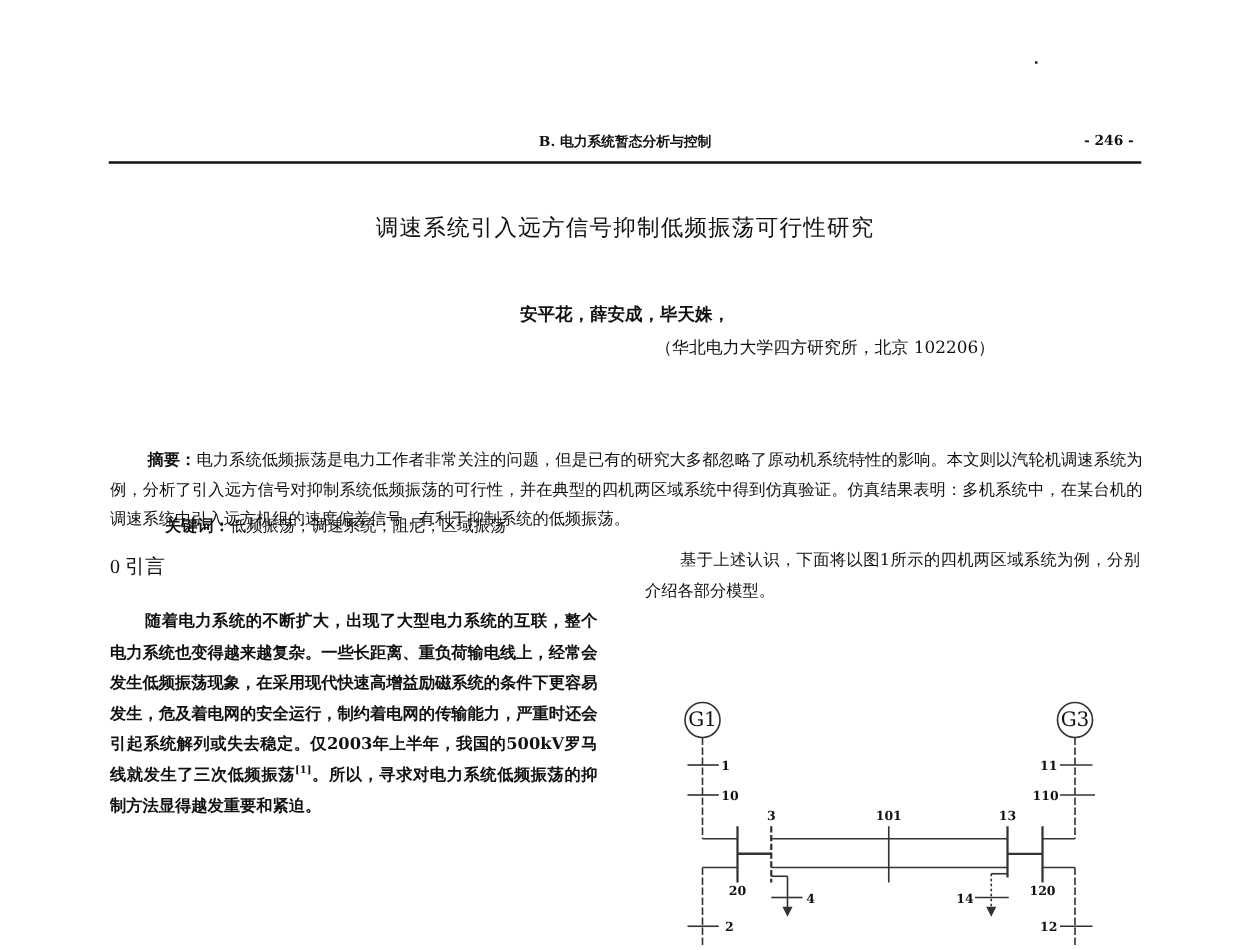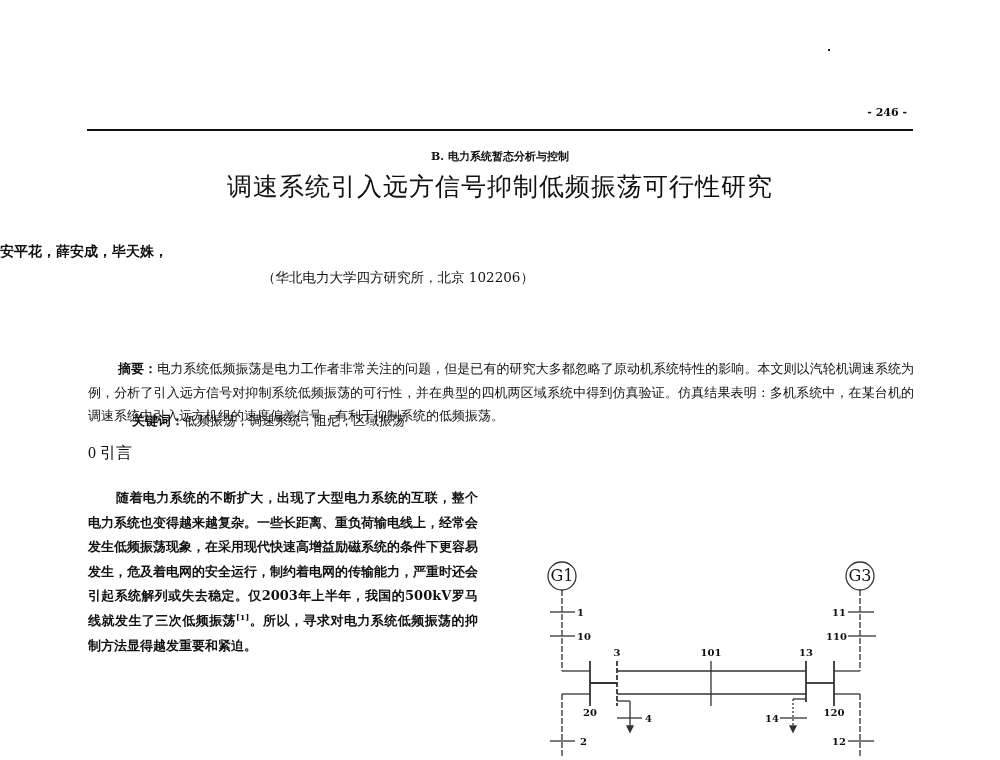--- a/index.html
+++ b/index.html
@@ -6,30 +6,30 @@
     body {
       width: 1000px; height: 760px; overflow: hidden; position: relative;
       background: #ffffff; color: #111111;
       font-family: "DejaVu Serif", "Liberation Serif", serif;
     }
     .abs { position: absolute; }
     .running-head {
       left: 87px; top: 104px; width: 826px; height: 20px;
       font-size: 11px; font-weight: bold;
     }
-    .running-head .section { position: absolute; left: 0; right: 0; text-align: center; top: 2px; margin-top: 43px; }
+    .running-head .section { position: absolute; left: 0; right: 0; text-align: center; top: 2px; }
     .running-head .pageno { position: absolute; right: 6px; top: 2px; }
     .head-rule { left: 87px; top: 129px; width: 826px; height: 2px; background: #111; }
     .title {
       left: 0; width: 1000px; top: 170px; text-align: center;
       font-family: "DejaVu Sans", "Liberation Sans", sans-serif;
-      font-size: 25px; letter-spacing: 1px; color: #111;
+      font-size: 18px; letter-spacing: 1px; color: #111;
     }
-    .authors { left: 0; width: 1000px; top: 243px; text-align: left; font-size: 14px; font-weight: bold; }
-    .affil { left: 0; width: 796px; top: 269px; text-align: center; font-size: 13.5px; }
+    .authors { left: 0; width: 1000px; top: 243px; text-align: center; font-size: 14px; font-weight: bold; }
+    .affil { left: 0; width: 796px; top: 269px; text-align: right; font-size: 13.5px; }
     .abstract {
       left: 88px; top: 329px; width: 826px; font-size: 13px; line-height: 23.5px;
       text-align: justify;
       margin-top: 28px;
     }
     .abstract .indent { text-indent: 30px; }
     .abstract .lbl { font-weight: bold; }
     .keywords { left: 132px; top: 412px; font-size: 13px; }
     .keywords .lbl { font-weight: bold; }
     .sec-head {
@@ -69,20 +69,21 @@
   <span class="lbl">关键词：</span><span>低频振荡；调速系统；阻尼；区域振荡</span>
 </div>
 
 <div class="abs sec-head">0  引言</div>
 
 <div class="abs col col-left">
   <p class="ind"><span>随着电力系统的不断扩大，出现了大型电力系统的互联，整个电力系统也变得越来越复杂。一些长距离、重负荷输电线上，经常会发生低频振荡现象，在采用现代快速高增益励磁系统的条件下更容易发生，危及着电网的安全运行，制约着电网的传输能力，严重时还会引起系统解列或失去稳定。仅2003年上半年，我国的500kV罗马线就发生了三次低频振荡</span><sup>[1]</sup><span>。所以，寻求对电力系统低频振荡的抑制方法显得越发重要和紧迫。</span></p>
 </div>
 
 <div class="abs col col-right">
+  <p class="ind">基于上述认识，下面将以图1所示的四机两区域系统为例，分别介绍各部分模型。</p>
 </div>
 
 <div class="abs diagram">
   <svg width="400" height="200" viewBox="0 0 400 200" xmlns="http://www.w3.org/2000/svg">
     <g stroke="#333" stroke-width="1.3" fill="none">
 
       <circle cx="42" cy="20" r="14"></circle>
       <line x1="42" y1="34" x2="42" y2="115" stroke-dasharray="6,2"></line>
       <line x1="30" y1="56" x2="55" y2="56"></line>
       <line x1="30" y1="80" x2="55" y2="80"></line>

